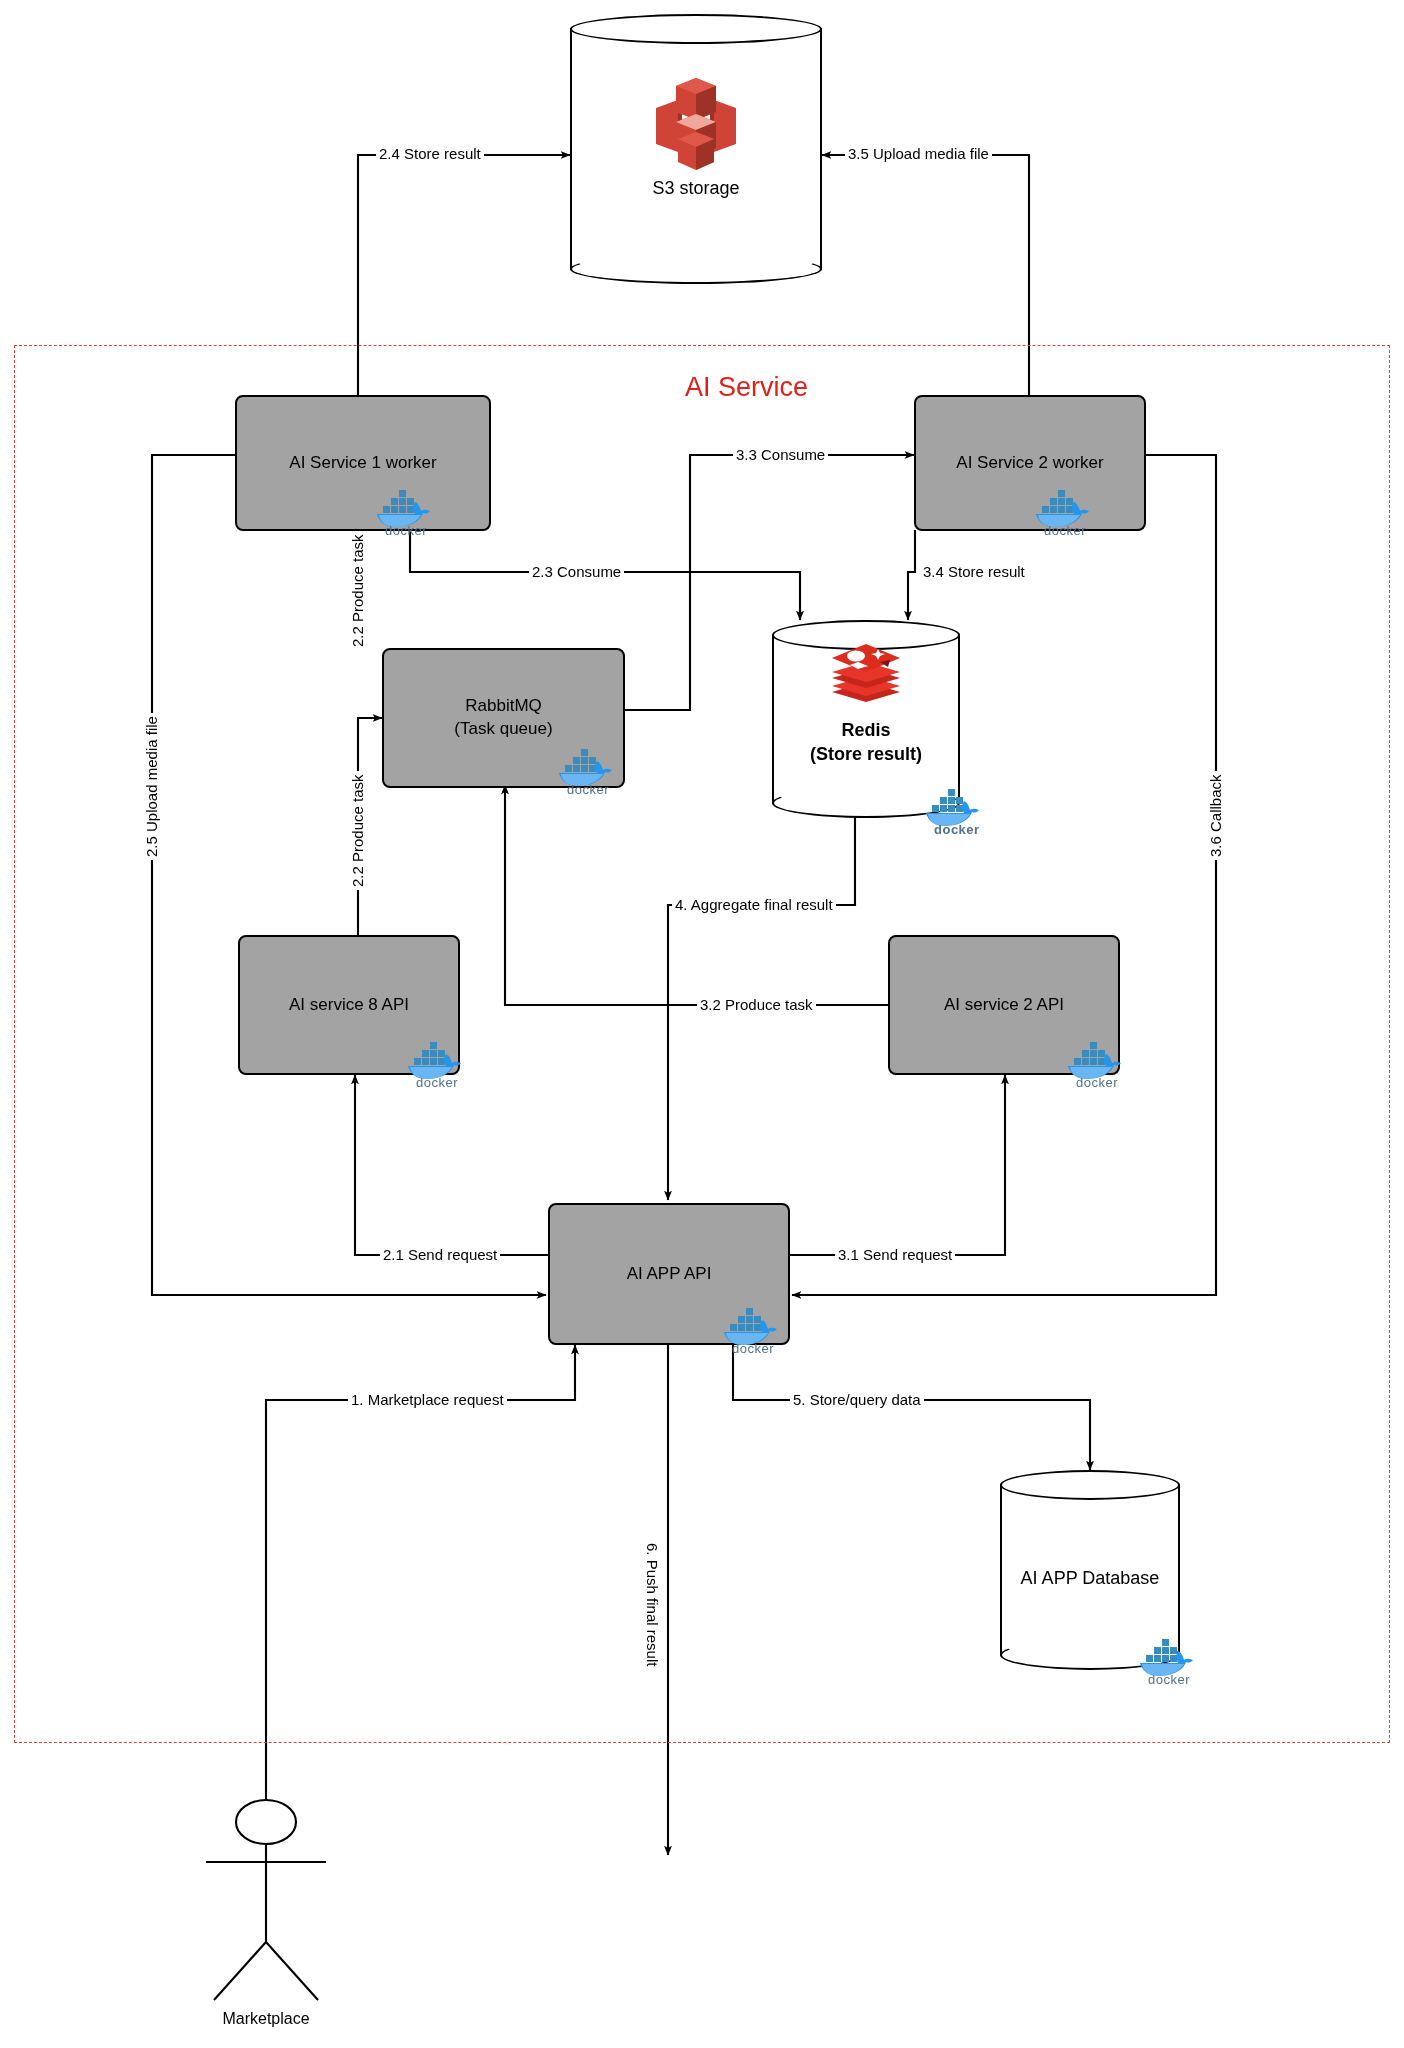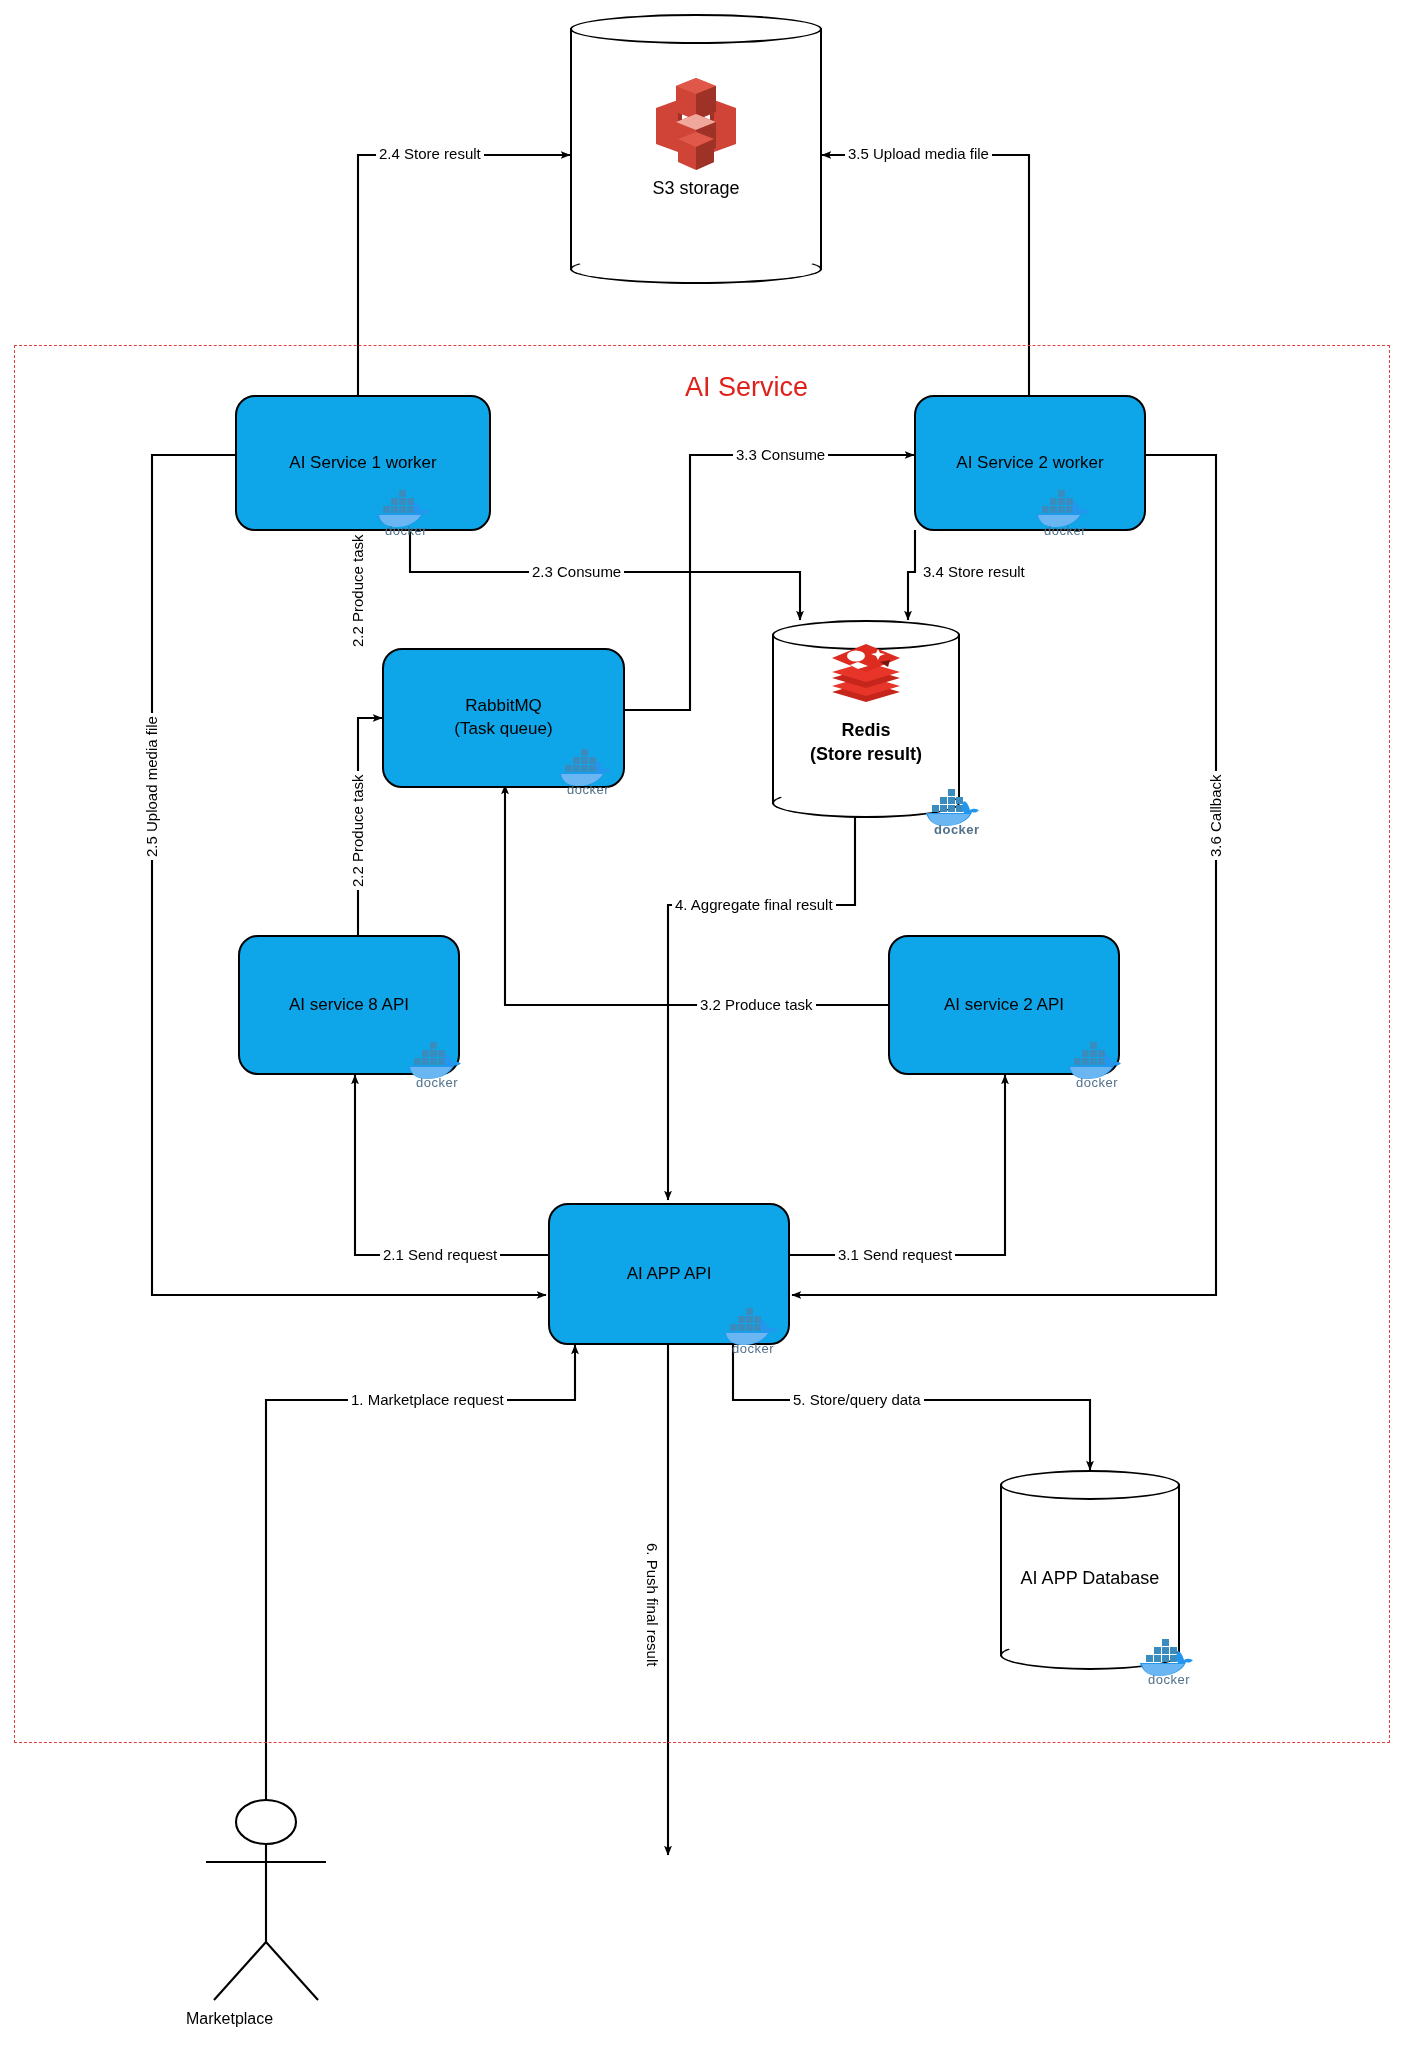--- a/index.html
+++ b/index.html
@@ -2,21 +2,21 @@
 <html><head>
 <meta charset="utf-8">
 <style>
   html,body{margin:0;padding:0;background:#ffffff;}
   body{font-family:"Liberation Sans","DejaVu Sans",sans-serif;}
   #stage{position:relative;width:1404px;height:2048px;background:#ffffff;overflow:hidden;}
   svg#wires{position:absolute;left:0;top:0;width:1404px;height:2048px;}
 
   .node{position:absolute;box-sizing:border-box;}
 
-  .rbox{border:2px solid #000;border-radius:20px;background:#0ea5e9;}
+  .rbox{border:2px solid #000;border-radius:8px;background:#a3a3a3;}
   .rbox .title{
     position:absolute;left:0;right:0;top:50%;transform:translateY(-50%);
     text-align:center;font-size:17px;color:#000;line-height:1.35;white-space:pre-line;
   }
 
   
   .cyl{position:absolute;}
   .cyl .body{position:absolute;left:0;right:0;top:14px;bottom:14px;border-left:2px solid #000;border-right:2px solid #000;background:#fff;box-sizing:border-box;}
   .cyl .top{position:absolute;left:0;right:0;top:0;height:30px;border:2px solid #000;border-radius:50%;background:#fff;box-sizing:border-box;}
   .cyl .bot{position:absolute;left:0;right:0;bottom:0;height:30px;border:2px solid #000;border-radius:50%;background:#fff;box-sizing:border-box;border-top-color:transparent;}
@@ -27,21 +27,21 @@
 
   .edge-label{
     position:absolute;font-size:15px;color:#000;background:#fff;
     padding:0 3px;white-space:nowrap;line-height:1;
   }
   .edge-label.vert{transform-origin:left top;}
 
   .docker{position:absolute;width:62px;height:44px;}
   .docker svg{display:block;}
 
-  .actor-label{position:absolute;font-size:16px;color:#000;white-space:nowrap;}
+  .actor-label{position:absolute;text-align:center;font-size:16px;color:#000;white-space:nowrap;}
 </style>
 </head>
 <body>
 
 <div id="stage">
 
   <svg id="wires" viewBox="0 0 1404 2048">
     <defs>
       <marker id="ah" markerWidth="12" markerHeight="12" refX="9.4" refY="4" orient="auto" markerUnits="userSpaceOnUse">
         <path d="M0,0 L10,4 L0,8 L2.4,4 z" fill="#000"></path>

